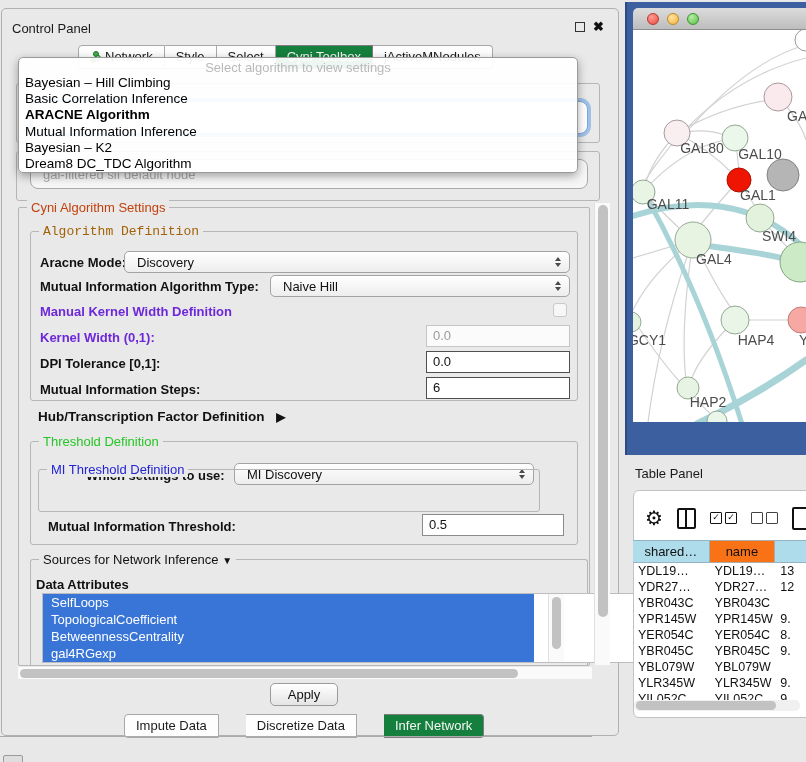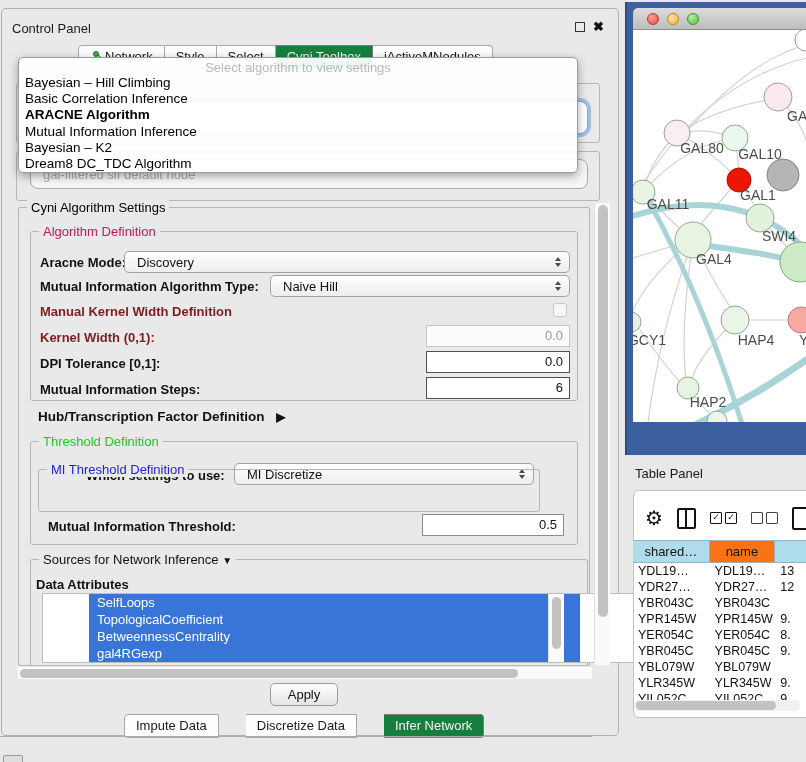--- a/index.html
+++ b/index.html
@@ -55,43 +55,43 @@
     background:rgba(255,255,255,0.93);
     border:1px solid #9a9a9a;border-radius:5px;box-sizing:border-box;
     box-shadow:0 3px 10px rgba(0,0,0,0.35);z-index:40;
   }
   #algo-popup .ph{font-size:13px;color:#b9b9b9;text-align:center;padding-top:2px;}
   #algo-popup .item{font-size:13.5px;color:#000;line-height:16.2px;padding-left:6px;white-space:nowrap;}
   #algo-popup .item.bold{font-weight:bold;}
   
   .lbl{font-size:13px;font-weight:bold;color:#111;white-space:nowrap;}
   .lbl.plain{font-weight:bold;}
-  .lbl.dis{color:#7f1d1d;}
+  .lbl.dis{color:#6d28d9;}
   .combo{
     background:linear-gradient(#ffffff,#ededed);
     border:1px solid #a3a3a3;border-radius:5px;box-sizing:border-box;
     display:flex;align-items:center;font-size:13px;color:#111;
     padding-left:12px;height:22px;
   }
   .arrows{margin-left:auto;margin-right:8px;display:flex;flex-direction:column;gap:2px;}
   .arrows i{width:0;height:0;border-left:3.5px solid transparent;border-right:3.5px solid transparent;display:block;}
   .arrows .up{border-bottom:4px solid #4a4a4a;}
   .arrows .dn{border-top:4px solid #4a4a4a;}
   .field{
     background:#fff;border:1px solid #9a9a9a;box-sizing:border-box;height:22px;
-    font-size:13px;color:#111;text-align:right;padding:0 6px;line-height:20px;
+    font-size:13px;color:#111;padding:0 6px;line-height:20px;
   }
   .field.dis{border-color:#c6c6c6;color:#9b9b9b;background:#fbfbfb;}
   .field.focus{border:1.5px solid #4f4f4f;}
   .tri{font-size:10px;color:#111;}
   .scroll-v{background:#fafafa;border-left:1px solid #e0e0e0;}
   .thumb{background:#c2c2c2;border-radius:5px;}
   #attr-list{
     left:40px;top:584px;width:608px;height:70px;background:#fff;
-    border:1px solid #bdbdbd;box-sizing:border-box;overflow:hidden;padding-left:46px;
+    border:1px solid #bdbdbd;box-sizing:border-box;overflow:hidden;
   }
   #attr-list .row{height:17px;line-height:17px;font-size:13px;color:#fff;background:#3875d7;padding-left:8px;width:491px;box-sizing:border-box;}
   #apply-btn{
     left:268px;top:674px;width:68px;height:23px;
     background:linear-gradient(#ffffff,#e4e4e4);
     border:1px solid #9b9b9b;border-radius:5px;box-sizing:border-box;
     font-size:13px;color:#111;text-align:center;line-height:21px;
   }
   
   #net-frame{left:625px;top:2px;width:181px;height:453px;background:#3b5f9f;border-left:2px solid #2d4c85;box-sizing:border-box;}
@@ -165,25 +165,25 @@
       </div>
       <div class="tab sel">
         <span>Cyni Toolbox</span>
       </div>
       <div class="tab">
         <span>jActiveMNodules</span>
       </div>
     </div>
 
   <div class="abs grp" style="left:16px;top:198px;width:572px;height:459px;border-radius:2px;">
-    <span class="grp-title" style="color:#000000;">Cyni Algorithm Settings</span>
+    <span class="grp-title" style="color:#c2410c;">Cyni Algorithm Settings</span>
   </div>
 
   <div class="abs grp" style="left:28px;top:222px;width:548px;height:170px;">
-    <span class="grp-title" style="color:#be185d;">Algorithm Definition</span>
+    <span class="grp-title" style="color:#a16207;font-family:Liberation Mono, monospace;">Algorithm Definition</span>
   </div>
   <div class="abs lbl" style="left:38px;top:246px;">Aracne Mode:</div>
   <div class="abs combo" style="left:122px;top:242px;width:446px;">
     <span>Discovery</span>
     <span class="arrows">
         <i class="up"></i>
         <i class="dn"></i>
       </span>
   </div>
   <div class="abs lbl" style="left:38px;top:270px;">Mutual Information Algorithm Type:</div>
@@ -206,21 +206,21 @@
   <div class="abs lbl plain" style="left:36px;top:400px;font-size:13.5px;">
     <span>Hub/Transcription Factor Definition</span>
     <span class="tri" style="margin-left:8px;font-size:12px;">▶</span>
   </div>
 
   <div class="abs grp" style="left:28px;top:432px;width:548px;height:104px;">
     <span class="grp-title" style="color:#27c427;">Threshold Definition</span>
   </div>
   <div class="abs lbl" style="left:84px;top:459px;">Which settings to use:</div>
   <div class="abs combo" style="left:232px;top:454px;width:300px;">
-    <span>MI Discretize</span>
+    <span>MI Discovery</span>
     <span class="arrows">
         <i class="up"></i>
         <i class="dn"></i>
       </span>
   </div>
   <div class="abs grp" style="left:36px;top:460px;width:502px;height:43px;">
     <span class="grp-title" style="color:#2323d6;">MI Threshold Definition</span>
   </div>
   <div class="abs lbl" style="left:46px;top:510px;">Mutual Information Threshold:</div>
   <div class="abs field" style="left:420px;top:505px;width:142px;border-color:#8b8b8b;">0.5</div>

